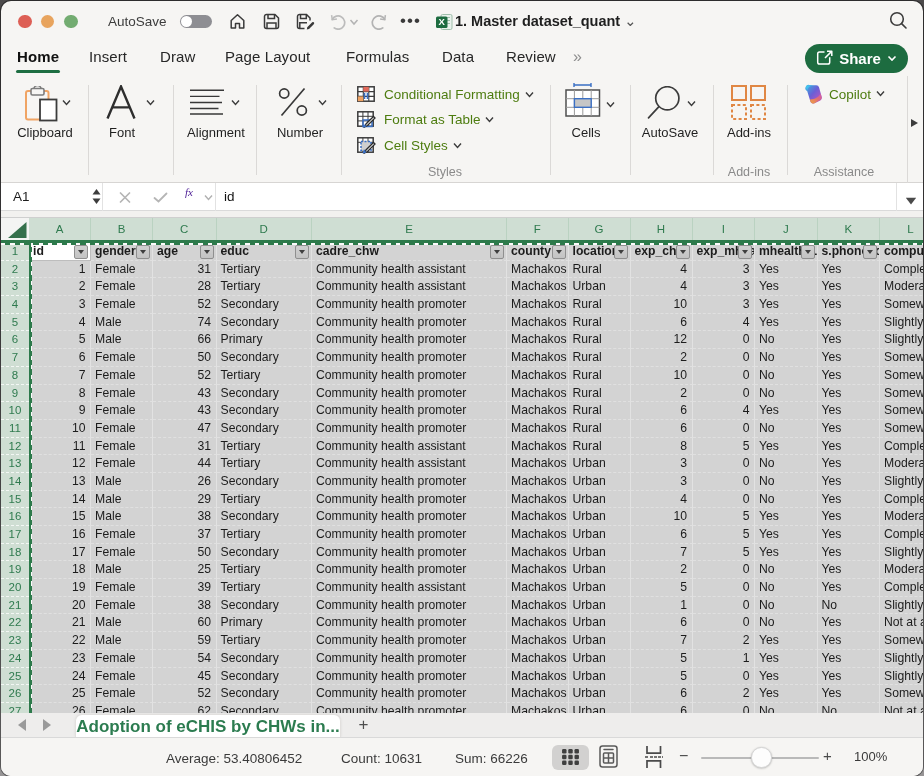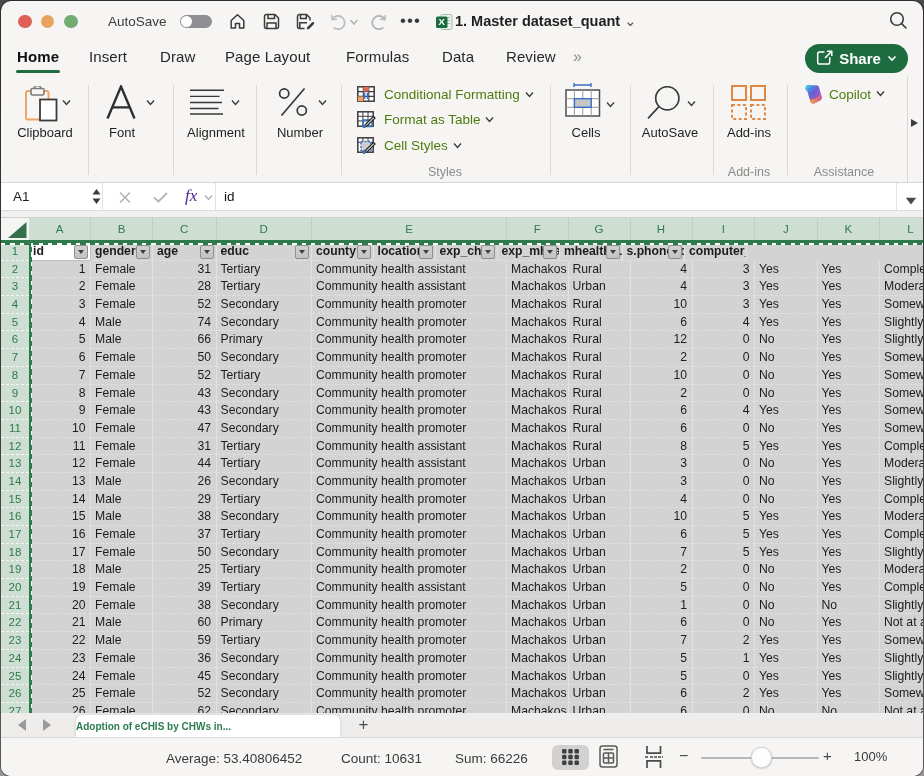--- a/index.html
+++ b/index.html
@@ -26,21 +26,21 @@
 .rlabel{position:absolute;top:49px;font-size:13px;color:#1f1f1f;text-align:center;transform:translateX(-50%);white-space:nowrap}
 .glabel{position:absolute;top:89px;font-size:12.5px;color:#8a8a8a;transform:translateX(-50%);white-space:nowrap}
 .rchev{position:absolute}
 .sbtn{position:absolute;font-size:13.5px;color:#4d7c0f;white-space:nowrap}
 .rarrow{position:absolute;left:909.5px;top:43px;width:0;height:0;border-left:7px solid #3c3c3c;border-top:4.5px solid transparent;border-bottom:4.5px solid transparent}
 
 .fbar{position:absolute;left:0;top:182px;width:922px;height:27.5px;background:#fff;border-bottom:1px solid #dadada}
 .fbar .name{position:absolute;left:12px;top:5.5px;font-size:13.5px;color:#1d1d1d}
 .fbar .vsep{position:absolute;top:0;width:1px;height:27.5px;background:#e2e2e2}
 .fbar .fval{position:absolute;left:223px;top:5.5px;font-size:13.5px;color:#111}
-.fx{position:absolute;left:184px;top:3px;font-family:"Liberation Serif",serif;font-style:italic;font-size:17px;color:#4c1d95}
+.fx{position:absolute;left:184px;top:3px;font-family:"Liberation Serif",serif;font-style:italic;font-size:11px;color:#4c1d95}
 .graystrip{position:absolute;left:0;top:209.5px;width:922px;height:7.5px;background:#f2f1ef;border-bottom:1px solid #cfcfcf}
 
 .sheet{position:absolute;left:0;top:217px;width:922px;height:494.5px;overflow:hidden;background:#d3d3d3}
 .chrow{position:absolute;left:0;top:0;width:922px;height:22px;display:flex}
 .corner{width:28px;height:22px;background:#f4f4f3;position:relative;flex:none}
 .corner svg{position:absolute;left:0;top:0}
 .colh{flex:none;height:22px;background:#cfded3;color:#2e7a4e;font-size:11.5px;font-weight:400;text-align:center;line-height:22px;border-right:1px solid #bad2c1}
 .greenbar{position:absolute;left:0;top:21.5px;width:922px;height:3.5px;background:#2d7a4b}
 .ants{position:absolute;left:0;top:24.5px;width:922px;height:2.2px;background:repeating-linear-gradient(90deg,#fbfbfb 0 4.2px,#2d7a4b 4.2px 9.4px)}
 .vgreen{position:absolute;left:27.5px;top:25px;width:3.5px;height:469.5px;background:#2d7a4b}
@@ -50,21 +50,21 @@
 .rh{flex:none;width:28px;background:#cfded3;color:#2e7a4e;font-size:11.5px;text-align:center;line-height:17.7px;border-bottom:1px dashed rgba(255,255,255,.75)}
 .cell{flex:none;height:17.7px;font-size:12.2px;color:#1c1c1c;line-height:17.5px;border-right:1px solid #e2e2e2;border-bottom:1px dashed #e0e0e0;overflow:hidden;white-space:nowrap;position:relative}
 .cell.txt{padding-left:4px}
 .cell.num{text-align:right;padding-right:4.5px}
 .cell.hc{font-weight:700;padding-left:4px;font-size:12.2px}
 .cell.active{background:#fff;border-right:1px solid #bdbdbd;border-bottom:1px solid #bdbdbd}
 .fb{position:absolute;right:2px;top:1.8px;width:13.8px;height:13.8px;background:linear-gradient(#d0d0d0,#c3c3c3);border:1px solid #8f8f8f;border-radius:2px}
 .fb::after{content:"";position:absolute;left:3.1px;top:4.6px;width:0;height:0;border-left:3.3px solid transparent;border-right:3.3px solid transparent;border-top:4.2px solid #3f3f3f}
 
 .tabbar{position:absolute;left:0;top:711.5px;width:922px;height:24.5px;background:#eeedec}
-.sheettab{position:absolute;left:74px;top:1.5px;width:266px;height:23px;background:#fff;border:1px solid #e2e0de;border-bottom:none;border-radius:7px 7px 0 0;box-shadow:0 0 3px rgba(0,0,0,.08);line-height:23px;font-size:10px;font-weight:700;color:#2c7c50}
+.sheettab{position:absolute;left:74px;top:1.5px;width:266px;height:23px;background:#fff;border:1px solid #e2e0de;border-bottom:none;border-radius:7px 7px 0 0;box-shadow:0 0 3px rgba(0,0,0,.08);text-align:center;line-height:23px;font-size:17px;font-weight:700;color:#2c7c50}
 .navarr{position:absolute;top:6.5px;width:0;height:0}
 .plus{position:absolute;left:356px;top:1px;font-size:17px;color:#4e4e4e}
 
 .status{position:absolute;left:0;top:736px;width:922px;height:39px;background:#f6f5f3;border-top:1px solid #d9d9d9}
 .stat{position:absolute;top:13px;font-size:13.5px;color:#3b3b3b}
 .viewbtn{position:absolute;left:551px;top:6.5px;width:37px;height:25px;background:#d2d1d0;border-radius:6px}
 .zminus{position:absolute;left:678px;top:9px;font-size:16px;color:#4a4a4a}
 .zplus{position:absolute;left:822px;top:8.5px;font-size:15px;color:#4a4a4a}
 .zpct{position:absolute;left:853px;top:11px;font-size:13px;color:#3a3a3a}
 </style></head><body>
@@ -288,20 +288,21 @@
 <div class="graystrip"></div>
 
 <div class="sheet">
   <div class="gridwrap" style="top:25px">
 <div class="row">
           <div class="rh">1</div>
           <div class="cell hc active" style="width:62px">id<span class="fb"></span></div>
           <div class="cell hc" style="width:62px">gender<span class="fb"></span></div>
           <div class="cell hc" style="width:63.5px">age<span class="fb"></span></div>
           <div class="cell hc" style="width:95.5px">educ<span class="fb"></span></div>
+          <div class="cell hc" style="width:195px">cadre_chw<span class="fb"></span></div>
           <div class="cell hc" style="width:61.5px">county<span class="fb"></span></div>
           <div class="cell hc" style="width:62.0px">location<span class="fb"></span></div>
           <div class="cell hc" style="width:62.0px">exp_chw<span class="fb"></span></div>
           <div class="cell hc" style="width:62.5px">exp_mhealth<span class="fb"></span></div>
           <div class="cell hc" style="width:62.5px">mhealth_use<span class="fb"></span></div>
           <div class="cell hc" style="width:62.5px">s.phone_own<span class="fb"></span></div>
           <div class="cell hc" style="width:62px">computer_l</div>
         </div>
 <div class="row">
           <div class="rh">2</div>
@@ -630,21 +631,21 @@
           <div class="cell num" style="width:62.0px">7</div>
           <div class="cell num" style="width:62.5px">2</div>
           <div class="cell txt" style="width:62.5px">Yes</div>
           <div class="cell txt" style="width:62.5px">Yes</div>
           <div class="cell txt" style="width:62px">Somewhat</div>
         </div>
 <div class="row">
           <div class="rh">24</div>
           <div class="cell num" style="width:62px">23</div>
           <div class="cell txt" style="width:62px">Female</div>
-          <div class="cell num" style="width:63.5px">36</div>
+          <div class="cell num" style="width:63.5px">54</div>
           <div class="cell txt" style="width:95.5px">Secondary</div>
           <div class="cell txt" style="width:195px">Community health promoter</div>
           <div class="cell txt" style="width:61.5px">Machakos</div>
           <div class="cell txt" style="width:62.0px">Urban</div>
           <div class="cell num" style="width:62.0px">5</div>
           <div class="cell num" style="width:62.5px">1</div>
           <div class="cell txt" style="width:62.5px">Yes</div>
           <div class="cell txt" style="width:62.5px">Yes</div>
           <div class="cell txt" style="width:62px">Slightly</div>
         </div>

